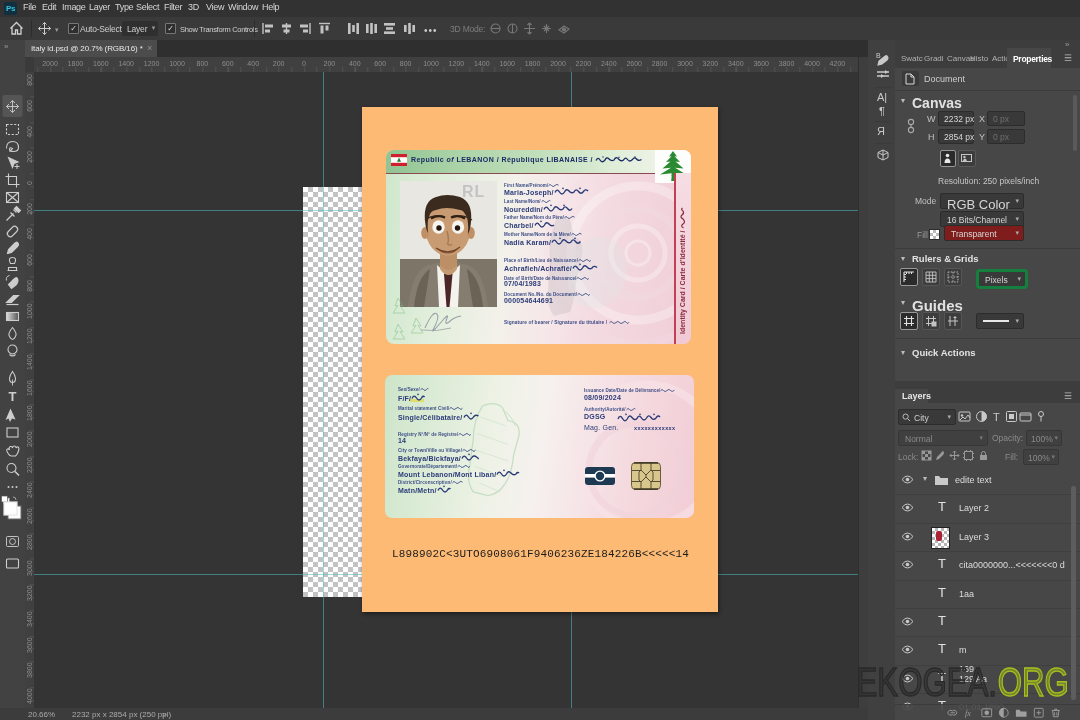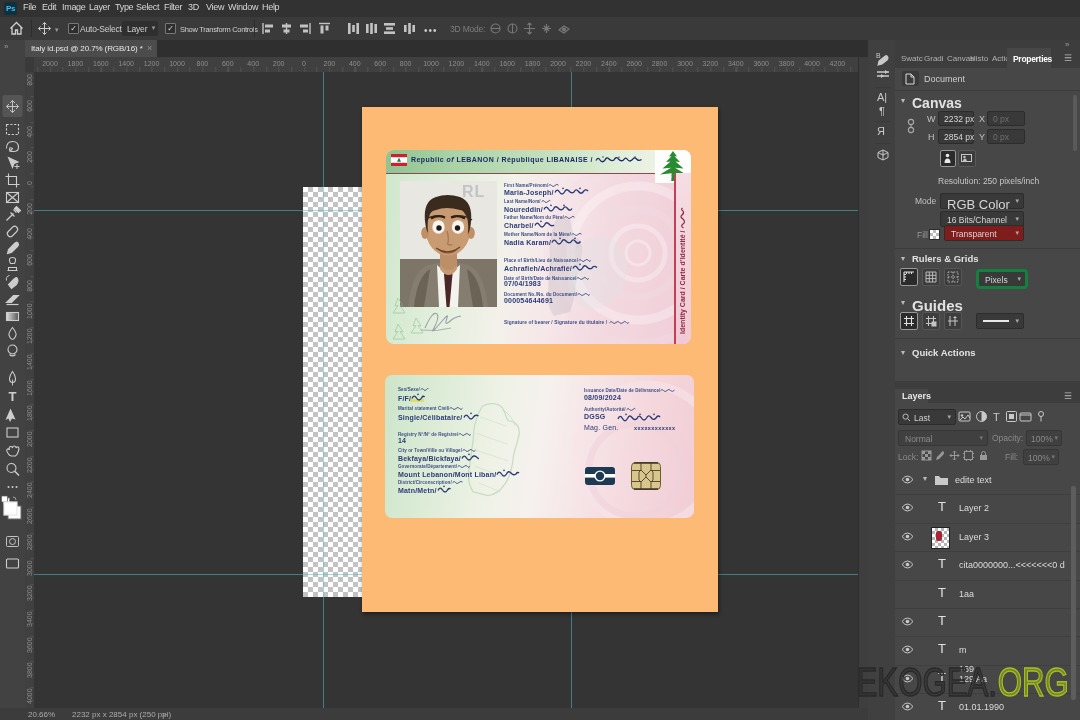--- a/index.html
+++ b/index.html
@@ -583,20 +583,21 @@
           <rect y="7" width="30" height="3.6" fill="#fff"></rect>
           <circle cx="15" cy="9" r="5.6" fill="#fff"></circle>
           <circle cx="15" cy="9" r="4.2" fill="#1d3a52"></circle>
         </svg>
         <svg style="position:absolute;left:246px;top:87px" width="30" height="28" viewBox="0 0 30 28">
           <rect x="0.5" y="0.5" width="29" height="27" rx="4" fill="#d9c68c" stroke="#6b5d33" stroke-width="1"></rect>
           <path d="M3 1 h24 M3 27 h24" stroke="#3a3423" stroke-width="1.6"></path>
           <path d="M10 1 v7 l-2 2 v8 l2 2 v7 M20 1 v7 l2 2 v8 l-2 2 v7 M10 8.5 h-9 M20 8.5 h9 M10 19.5 h-9 M20 19.5 h9 M10 8 l5 5 l5 -5 M10 20 l5 -5 l5 5 M15 13 v2" fill="none" stroke="#4a4028" stroke-width="0.9"></path>
         </svg>
       </div>
+      <div class="mrz" style="top:440.5px">L898902C&lt;3UTO6908061F9406236ZE184226B&lt;&lt;&lt;&lt;&lt;14</div>
     </div>
   </div>
   <div class="abs" id="scrollstrip"></div>
   <div class="abs" id="rightdock"></div>
   <div class="abs" id="iconstrip">
 <svg class="abs" style="left:0;top:0" width="24" height="680" viewBox="0 0 24 680">
  <g stroke="#c9c9c9" fill="none" stroke-width="1.1">
   <g transform="translate(12,20)">
           <path d="M4 -4 q2 2 0 4 l-5 4 l-4 1 l1 -4 l5 -4 q2 -2 3 -1z" fill="#c9c9c9"></path>
           <text x="-7" y="-2" font-size="7" fill="#c9c9c9" stroke="none" font-family="Liberation Sans">B</text>
@@ -747,21 +748,21 @@
     <div style="position:absolute;left:0;top:341px;width:185px;height:8px;background:#3d3d3d"></div>
     <div style="position:absolute;left:0;top:349px;width:33px;height:14px;background:#474747;"></div>
     <div style="position:absolute;left:33px;top:349px;width:152px;height:14px;background:#3d3d3d;"></div>
     <span style="position:absolute;left:7px;top:351px;font-size:9px;color:#e8e8e8;font-weight:bold;">Layers</span>
     <div style="position:absolute;left:169px;top:351px;color:#b8b8b8;font-size:9px;">☰</div>
     <div style="position:absolute;left:3px;top:369px;width:56px;height:14px;background:#393939;border:1px solid #2c2c2c;border-radius:2px;">
       <svg style="position:absolute;left:3px;top:2.5px" width="9" height="9" viewBox="0 0 9 9">
         <circle cx="3.6" cy="3.6" r="2.6" fill="none" stroke="#bbb"></circle>
         <path d="M5.6 5.6 l2.4 2.4" stroke="#bbb"></path>
       </svg>
-      <span style="position:absolute;left:15px;top:2.5px;font-size:8.5px;color:#d0d0d0;">Last</span>
+      <span style="position:absolute;left:15px;top:2.5px;font-size:8.5px;color:#d0d0d0;">City</span>
       <span style="position:absolute;right:4px;top:3px;font-size:7px;color:#aaa;">▾</span>
     </div>
     <svg style="position:absolute;left:63px;top:370px" width="13" height="13" viewBox="0 0 13 13">
       <rect x="1" y="2" width="11" height="9" rx="1" fill="none" stroke="#c9c9c9"></rect>
       <circle cx="4" cy="5.5" r="1.2" fill="#c9c9c9"></circle>
       <path d="M2 10 l3 -3 l2 2 l3 -4 l2 3" fill="none" stroke="#c9c9c9"></path>
     </svg>
     <svg style="position:absolute;left:80px;top:370px" width="13" height="13" viewBox="0 0 13 13">
       <circle cx="6.5" cy="6.5" r="5" fill="none" stroke="#c9c9c9"></circle>
       <path d="M6.5 1.5 a5 5 0 0 1 0 10z" fill="#c9c9c9"></path>
@@ -882,20 +883,46 @@
         <span style="position:absolute;left:64px;top:9px;font-size:9px;color:#dcdcdc;">129 Aa</span>
       </div>
       <div style="position:absolute;left:0;top:653.2px;width:185px;height:28.4px;border-bottom:1px solid #3f3f3f;">
         <svg style="position:absolute;left:6px;top:9px" width="13" height="9" viewBox="0 0 13 9">
           <path d="M1 4.5 q5.5 -7 11 0 q-5.5 7 -11 0z" fill="none" stroke="#c9c9c9" stroke-width="1"></path>
           <circle cx="6.5" cy="4.5" r="1.8" fill="#c9c9c9"></circle>
         </svg>
         <span style="position:absolute;left:43px;top:5px;font-size:13px;color:#e0e0e0;">T</span>
         <span style="position:absolute;left:64px;top:9px;font-size:9px;color:#dcdcdc;">01.01.1990</span>
       </div>
+    </div>
+    <div style="position:absolute;left:0;top:664px;width:185px;height:16px;background:#474747;border-top:1px solid #3a3a3a;opacity:0.9;">
+      <svg style="position:absolute;left:52px;top:2px" width="11.5" height="11.5" viewBox="0 0 13 13">
+        <path d="M1 6.5 a3 3 0 0 1 5 -2 a3 3 0 0 1 5 2 a3 3 0 0 1 -5 2 a3 3 0 0 1 -5 -2z M4 6.5 h5" stroke="#a9a9a9" fill="none"></path>
+      </svg>
+      <svg style="position:absolute;left:70px;top:2px" width="11.5" height="11.5" viewBox="0 0 13 13">
+        <text x="0" y="10" font-size="9" font-style="italic" fill="#a9a9a9" font-family="Liberation Serif">fx</text>
+      </svg>
+      <svg style="position:absolute;left:86px;top:2px" width="11.5" height="11.5" viewBox="0 0 13 13">
+        <rect x="1" y="2" width="11" height="9" rx="1" fill="none" stroke="#a9a9a9"></rect>
+        <circle cx="6.5" cy="6.5" r="2.6" fill="#a9a9a9"></circle>
+      </svg>
+      <svg style="position:absolute;left:103px;top:2px" width="11.5" height="11.5" viewBox="0 0 13 13">
+        <circle cx="6.5" cy="6.5" r="5" fill="none" stroke="#a9a9a9"></circle>
+        <path d="M6.5 1.5 a5 5 0 0 0 0 10z" fill="#a9a9a9"></path>
+      </svg>
+      <svg style="position:absolute;left:120px;top:2px" width="11.5" height="11.5" viewBox="0 0 13 13">
+        <path d="M1 3 h4 l1.5 2 H13 v6 H1z" fill="#a9a9a9"></path>
+      </svg>
+      <svg style="position:absolute;left:138px;top:2px" width="11.5" height="11.5" viewBox="0 0 13 13">
+        <rect x="1.5" y="1.5" width="10" height="10" rx="1" fill="none" stroke="#a9a9a9"></rect>
+        <path d="M6.5 4 v5 M4 6.5 h5" stroke="#a9a9a9"></path>
+      </svg>
+      <svg style="position:absolute;left:155px;top:2px" width="11.5" height="11.5" viewBox="0 0 13 13">
+        <path d="M2 4 h9 M3 4 l0.8 7 h5.4 l0.8 -7 M5 4 v-1.5 h3 V4 M5.2 6 v3.5 M7.7 6 v3.5" fill="none" stroke="#a9a9a9"></path>
+      </svg>
     </div>
     <div style="position:absolute;left:176px;top:446px;width:5px;height:214px;background:#5d5d5d;border-radius:2px;"></div>
   </div>
   <div class="abs" id="statusbar">
     <span style="position:absolute;left:28px;top:2px;">20.66%</span>
     <span style="position:absolute;left:72px;top:2px;">2232 px x 2854 px (250 ppi)</span>
     <span style="position:absolute;left:162px;top:2px;">&gt;</span>
   </div>
   <svg class="abs" id="watermark" style="left:855px;top:659px" width="226" height="46" viewBox="0 0 226 46">
   <g transform="scale(0.78,1)" font-family="Liberation Sans" font-size="40">

